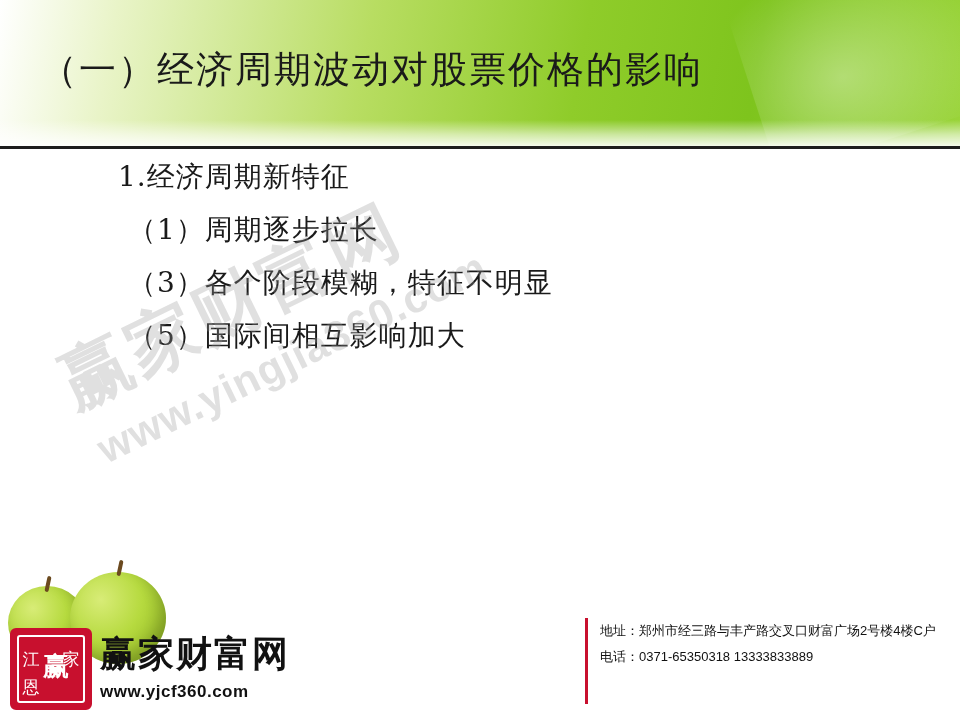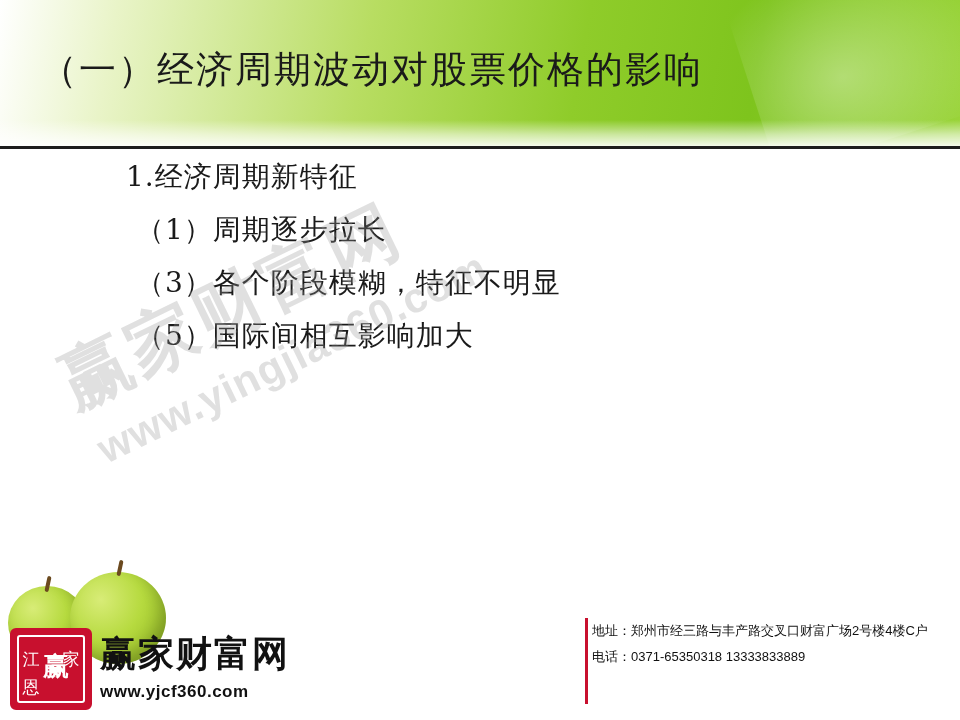--- a/index.html
+++ b/index.html
@@ -66,21 +66,21 @@
     font-size: 37px;
     line-height: 52px;
     letter-spacing: 2px;
     color: #1a1a1a;
     white-space: nowrap;
   }
 
   
   .body-area {
     position: absolute;
-    left: 8px;
+    left: 0;
     top: 150px;
     width: 780px;
     height: 420px;
   }
   .bullet {
     font-family: "DejaVu Serif", "Liberation Serif", serif;
     color: #1a1a1a;
     font-size: 28px;
     line-height: 53px;
     letter-spacing: 1px;
@@ -225,21 +225,21 @@
     letter-spacing: 0.5px;
   }
 
   .contact-box {
     position: absolute;
     left: 585px;
     top: 618px;
     width: 352px;
     height: 86px;
     border-left: 3px solid #c8102e;
-    padding-left: 4px;
+    padding-left: 12px;
     box-sizing: border-box;
   }
   .contact-line {
     font-family: "Liberation Sans", sans-serif;
     font-size: 13px;
     line-height: 26px;
     color: #111111;
     white-space: nowrap;
   }
   .contact-line .lbl { letter-spacing: 0px; }

